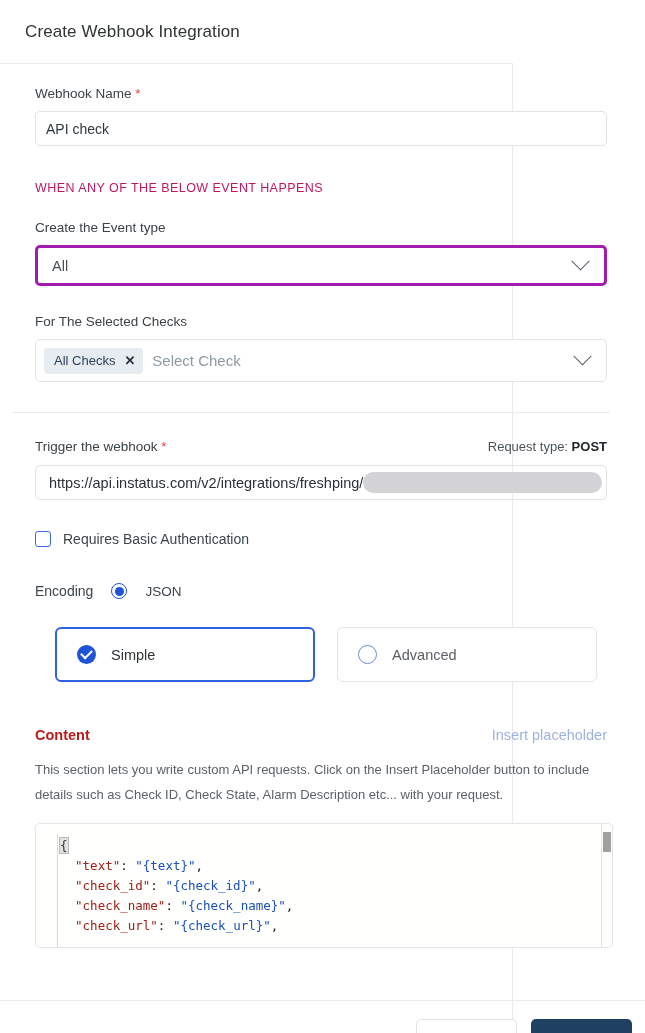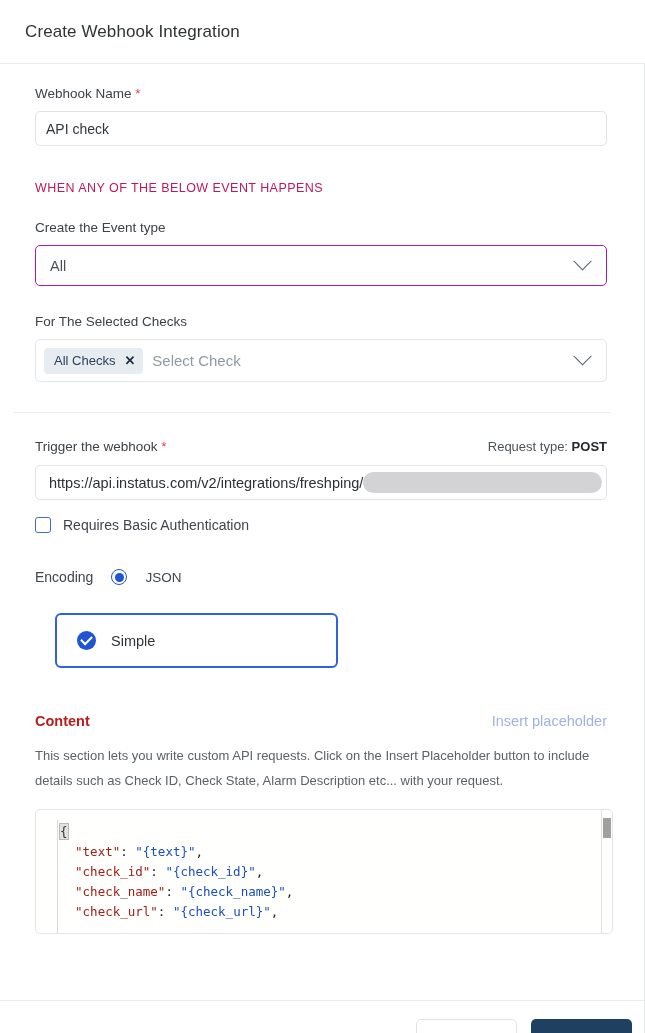--- a/index.html
+++ b/index.html
@@ -4,21 +4,21 @@
 <style>
   * { box-sizing: border-box; }
   html, body {
     margin: 0; padding: 0;
     width: 645px; height: 1033px;
     background: #ffffff;
     font-family: "Liberation Sans", sans-serif;
     -webkit-font-smoothing: antialiased;
     overflow: hidden;
   }
-  .page { position: relative; width: 645px; height: 1033px; background: #fff; }
+  .page { position: relative; width: 513px; height: 1033px; background: #fff; }
 
   
   .modal-header {
     height: 63px;
     display: flex;
     align-items: center;
     padding-left: 25px;
   }
   .modal-title {
     font-size: 17px;
@@ -62,21 +62,21 @@
   .section-caps {
     font-size: 12.5px;
     letter-spacing: .45px;
     color: #be185d;
     margin: 35px 0 0 0;
   }
 
   .select {
     width: 572px;
     height: 41px;
-    border: 1px solid #a21caf;
+    border: 3px solid #a21caf;
     border-radius: 5px;
     background: #fff;
     display: flex;
     align-items: center;
     justify-content: space-between;
     padding: 0 14px 0 14px;
     font-size: 14.5px;
     color: #4a5156;
   }
   .chev {
@@ -346,35 +346,39 @@
       <div class="row-between">
         <span class="label" style="margin-bottom:0;"><span>Trigger the webhook</span> <span class="req">*</span></span>
         <span class="req-type"><span>Request type: </span><b>POST</b></span>
       </div>
 
       <div class="url-input" style="margin-top:11px;">
         <span class="url-text">https://api.instatus.com/v2/integrations/freshping/</span>
         <span class="redact"></span>
       </div>
 
-      <div class="checkrow" style="margin-top:17px;">
+      <div class="checkrow" style="margin-top:31px;">
         <span class="cbox"></span>
         <span class="cbox-label">Requires Basic Authentication</span>
       </div>
 
       <div class="encrow" style="margin-top:36px;">
         <span class="enc-label">Encoding</span>
         <span class="radio-on"></span>
         <span class="enc-value">JSON</span>
       </div>
 
       <div class="toggle-row" style="margin-top:28px;">
         <div class="toggle-card sel">
           <span class="tick"></span>
           <span class="toggle-label">Simple</span>
+        </div>
+        <div class="toggle-card unsel">
+          <span class="ring"></span>
+          <span class="toggle-label muted">Advanced</span>
         </div>
       </div>
 
       <div class="content-head" style="margin-top:45px;">
         <span class="content-title">Content</span>
         <span class="insert-link">Insert placeholder</span>
       </div>
 
       <div class="helptext">This section lets you write custom API requests. Click on the Insert Placeholder button to include details such as Check ID, Check State, Alarm Description etc... with your request.</div>
 

